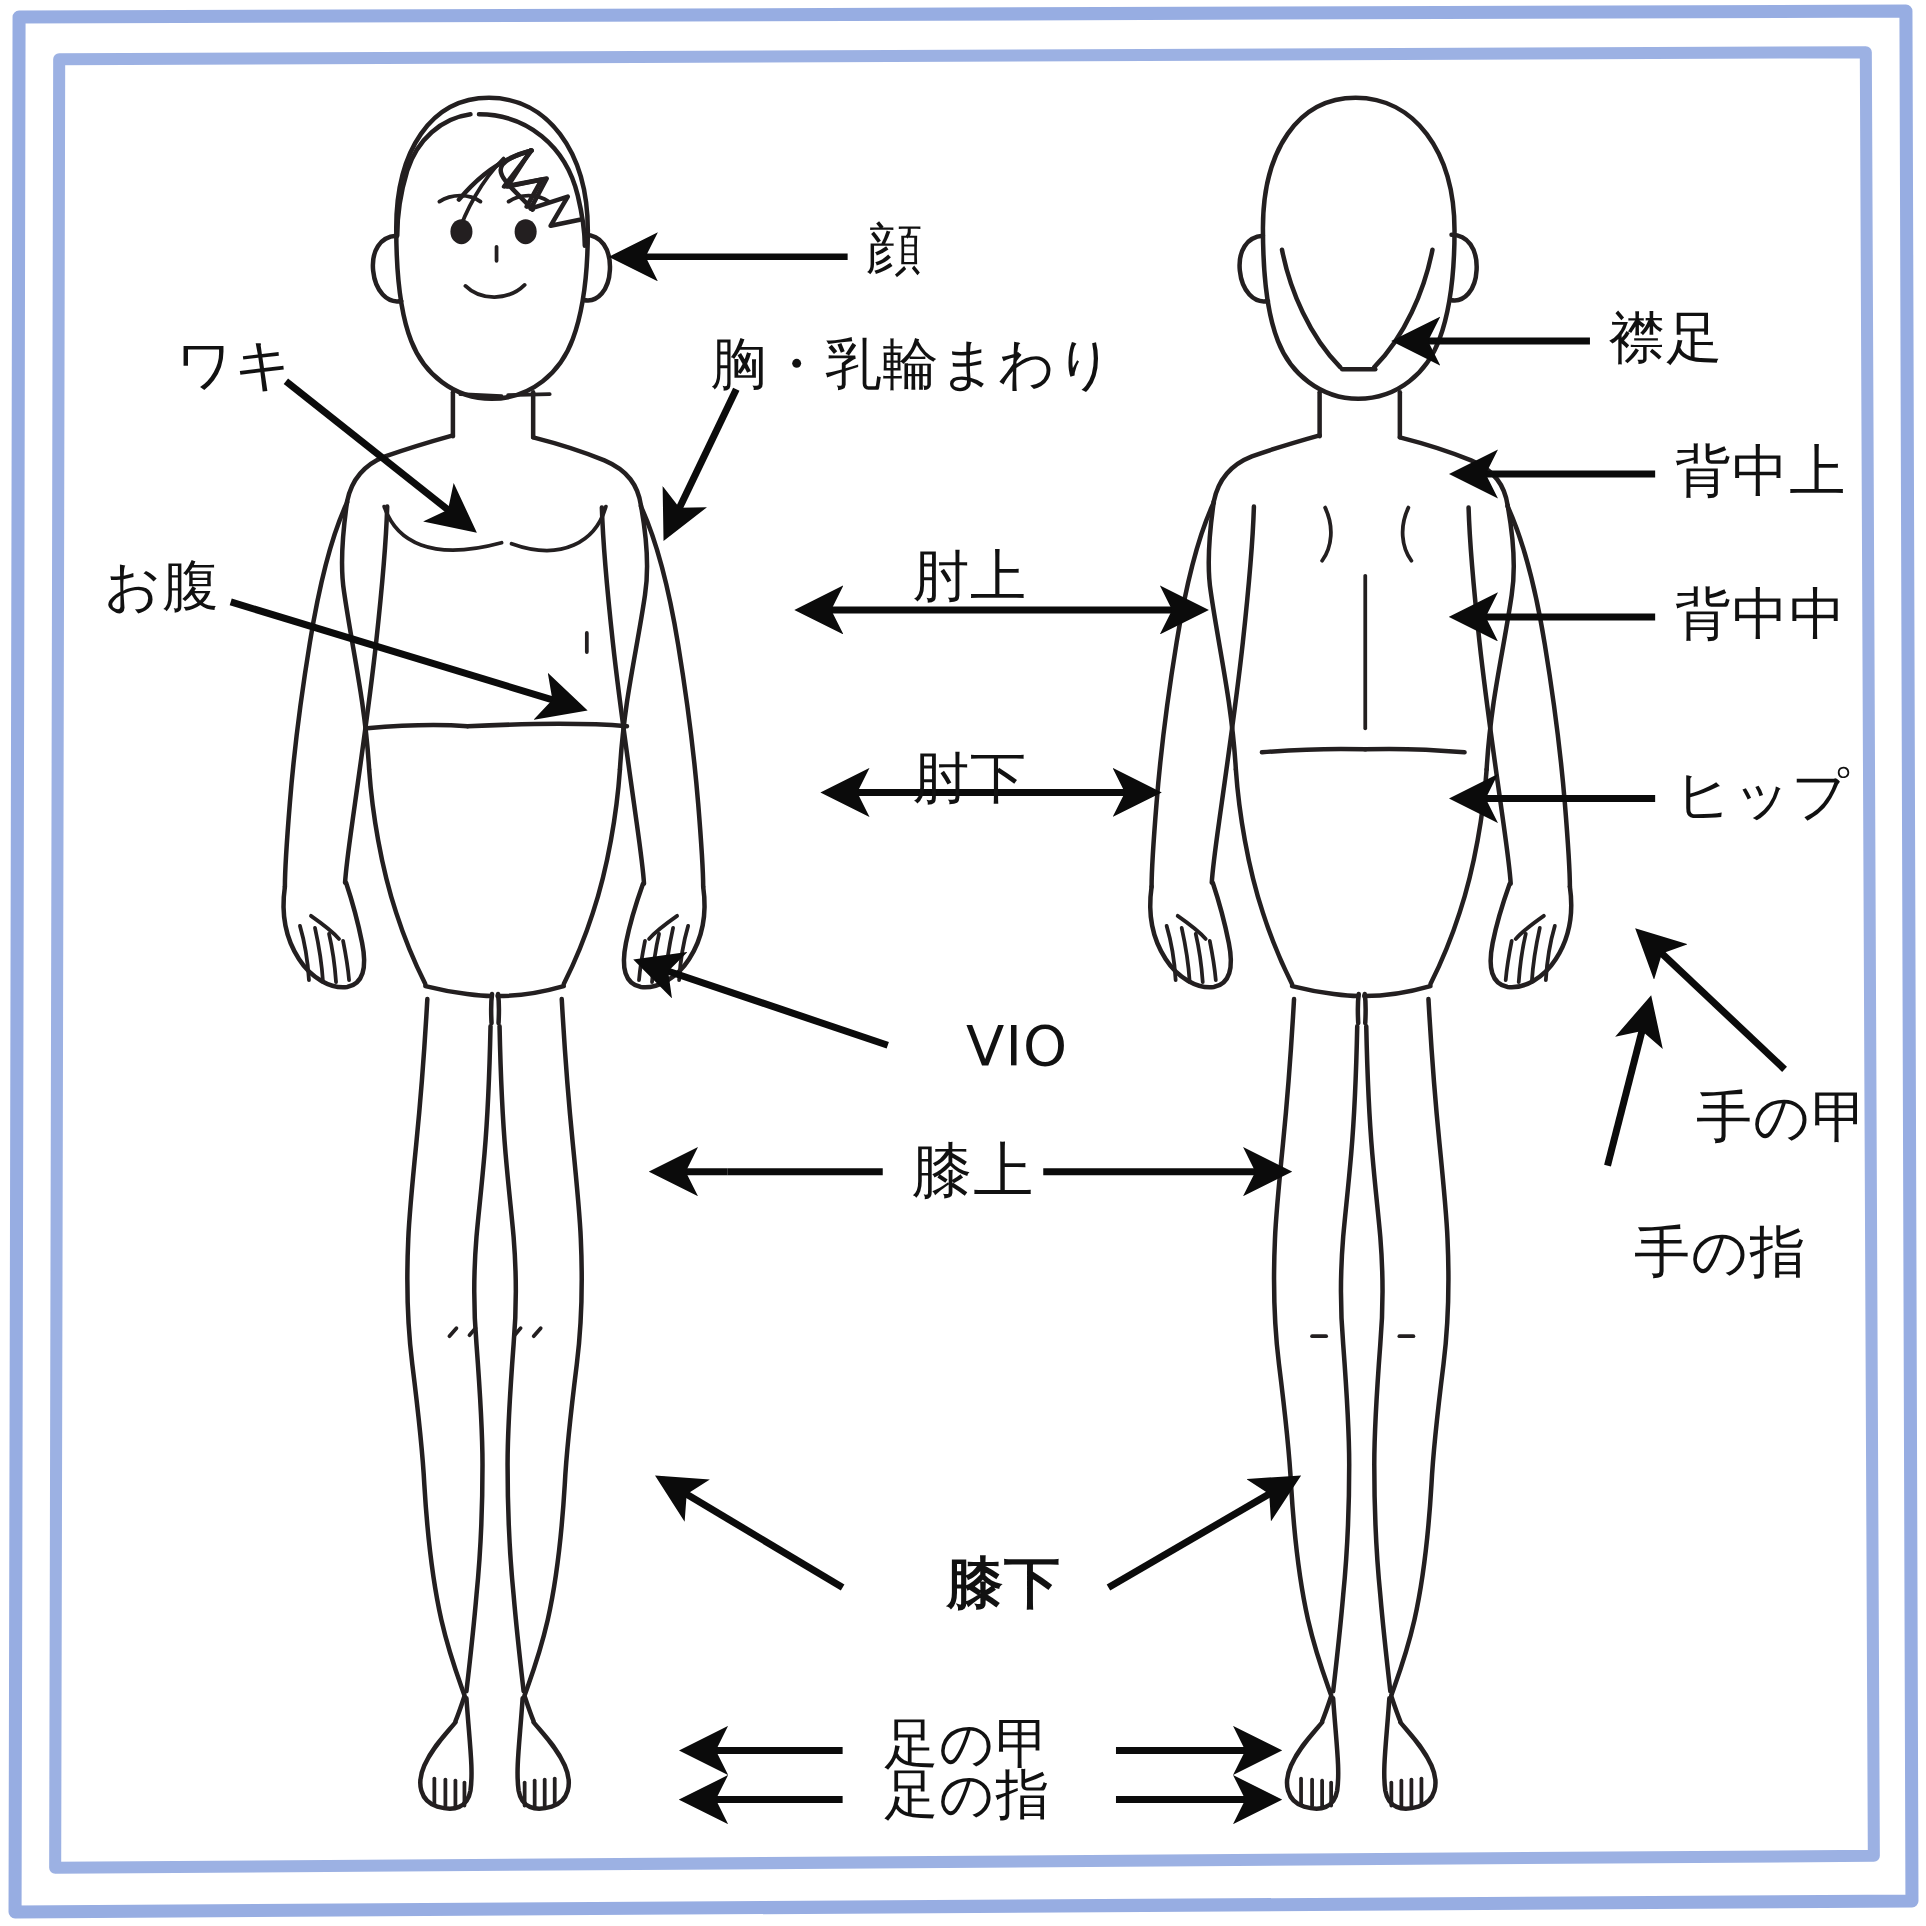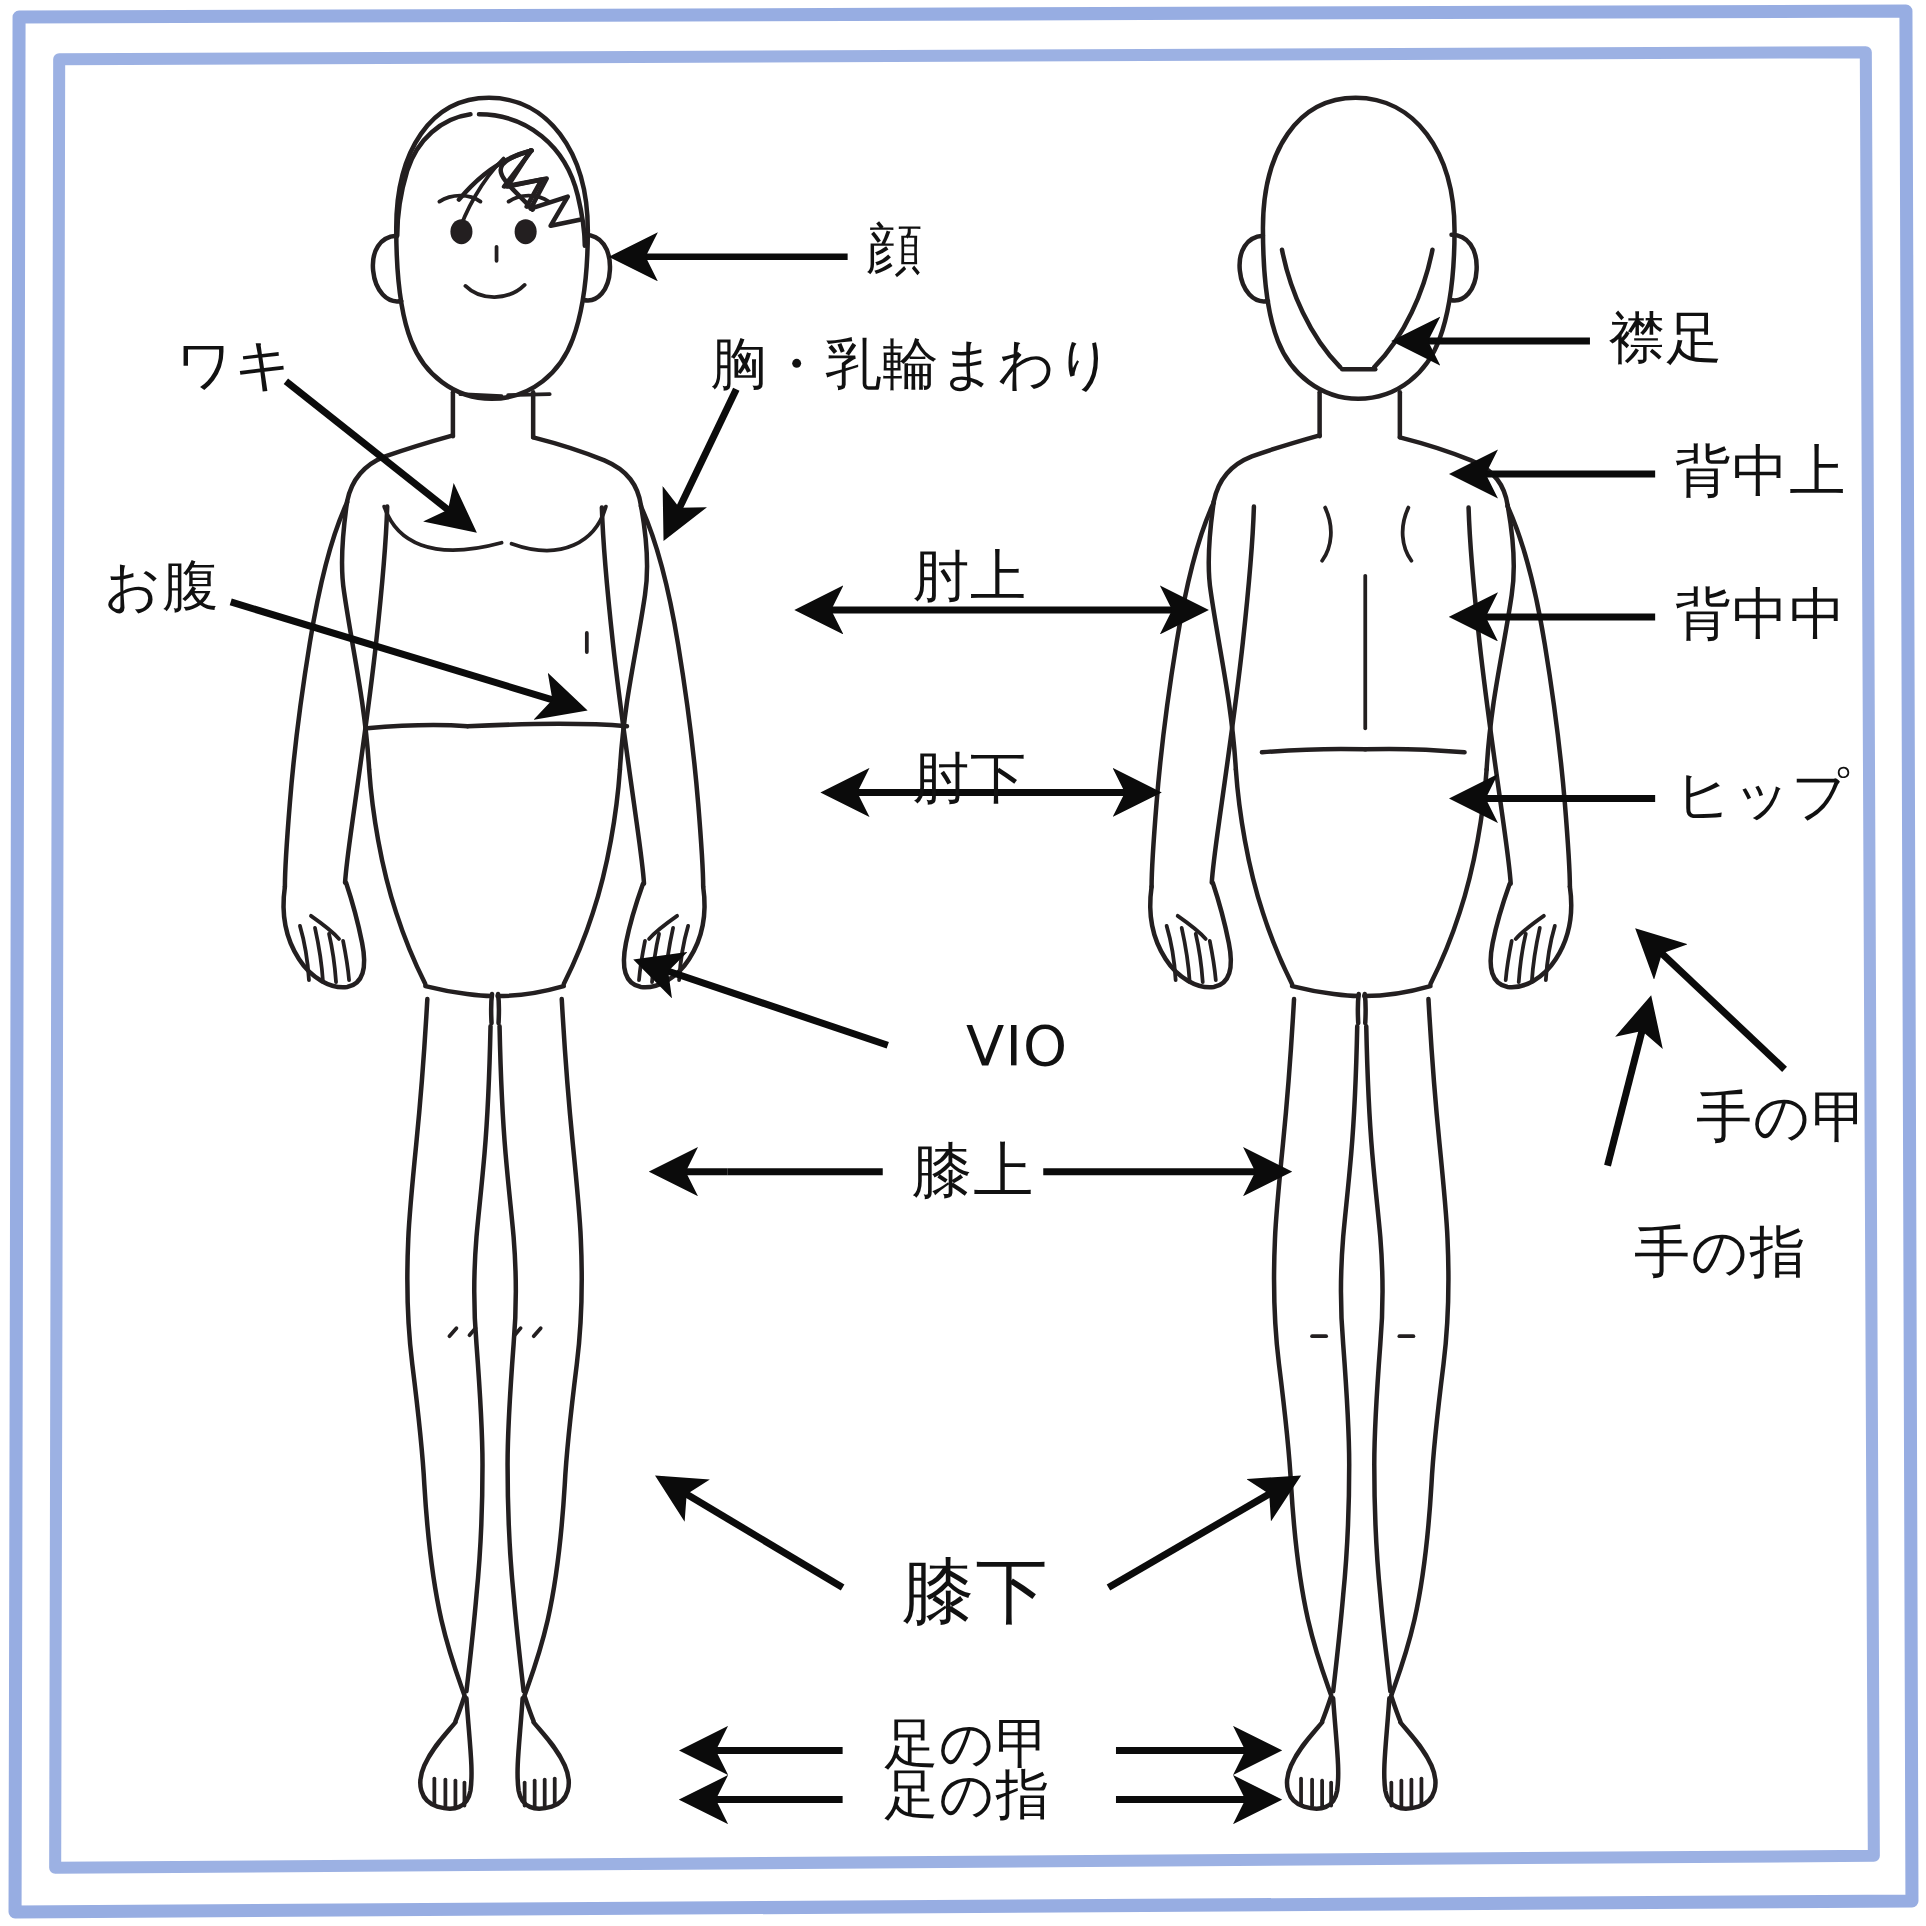--- a/index.html
+++ b/index.html
@@ -484,21 +484,21 @@
   <div class="lbl" style="left:104px; top:558px; font-size:56px;">お腹</div>
 
   <div class="lbl" style="left:913px; top:548px; font-size:56px;">肘上</div>
 
   <div class="lbl" style="left:913px; top:730px; font-size:56px;margin-top:20px;">肘下</div>
 
   <div class="lbl" style="left:919px; top:1018px; font-size:56px;margin-left:47px;">VIO</div>
 
   <div class="lbl" style="left:912px; top:1140px; font-size:60px;">膝上</div>
 
-  <div class="lbl" style="left:902px; top:1555px; font-size:72px;">膝下</div>
+  <div class="lbl" style="left:947px; top:1555px; font-size:56px;font-weight:bold;">膝下</div>
 
   <div class="lbl" style="left:884px; top:1717px; font-size:54px;">足の甲</div>
 
   <div class="lbl" style="left:884px; top:1768px; font-size:54px;">足の指</div>
 
   <div class="lbl" style="left:1609px; top:310px; font-size:56px;">襟足</div>
 
   <div class="lbl" style="left:1675px; top:443px; font-size:56px;">背中上</div>
 
   <div class="lbl" style="left:1675px; top:586px; font-size:56px;">背中中</div>

